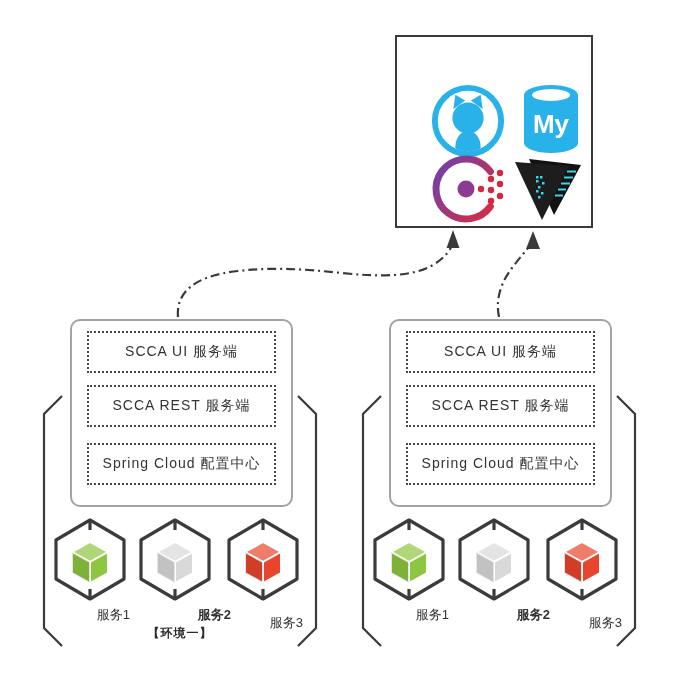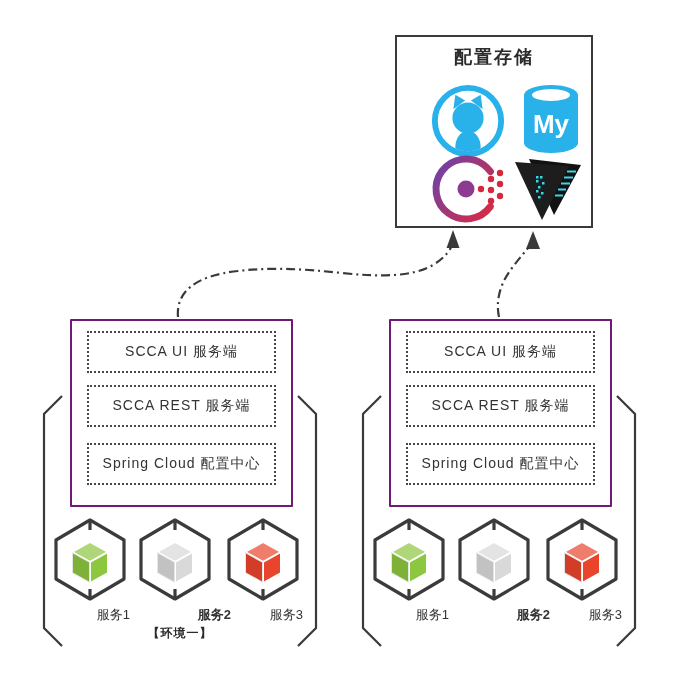--- a/index.html
+++ b/index.html
@@ -19,47 +19,46 @@
   .icon-consul{left:33px;top:112px;width:80px;height:80px;}
   .icon-vault{left:112px;top:118px;width:80px;height:70px;}
   
   .connectors{position:absolute;left:0;top:0;width:676px;height:680px;pointer-events:none;}
   
   .env{position:absolute;top:319px;width:274px;height:350px;}
   .env-one{left:43px;}
   .env-two{left:362px;}
   .bracket-svg{position:absolute;left:0;top:0;width:274px;height:350px;overflow:visible;}
   .env-box{position:absolute;left:27px;top:0;width:223px;height:188px;box-sizing:border-box;
-    border:2px solid #701a75;border-radius:1px;background:#fff;}
+    border:2px solid #a3a3a3;border-radius:10px;background:#fff;}
   .layer{position:absolute;left:15px;right:15px;height:42px;box-sizing:border-box;
     border:2px dotted #474747;display:flex;align-items:center;justify-content:center;
     font-size:14px;letter-spacing:1px;color:#333;background:#fff;}
   .layer-0{top:10px;} .layer-1{top:64px;} .layer-2{top:122px;}
   .cube{position:absolute;top:198px;width:80px;height:84px;}
   .cube-0{left:7px;} .cube-1{left:92px;} .cube-2{left:180px;}
   .svc-label{position:absolute;top:287px;width:80px;text-align:right;
     font-size:13px;color:#333;}
-  .svc-0{left:7px;} .svc-1{left:108px;font-weight:bold;} .svc-2{left:180px;}
+  .svc-0{left:7px;} .svc-1{left:108px;font-weight:bold;} .svc-2{left:180px;margin-top:8px;}
   .env-label{position:absolute;top:306px;left:0;right:0;text-align:center;
     font-size:12px;font-weight:bold;letter-spacing:1px;color:#2b2b2b;}
 </style>
 </head>
 <body>
 
 <div class="canvas">
 
   <svg class="connectors" viewBox="0 0 676 680">
     <path d="M178,317 C176,294 192,276 238,271 C272,267 304,269 342,273 C380,277 412,277 433,265 C446,257 451,249 453,243" fill="none" stroke="#3a3a3a" stroke-width="2.2" stroke-dasharray="9 4 2 4"></path>
     <polygon points="446.5,248 459.5,248 453,230" fill="#3a3a3a"></polygon>
     <path d="M499,317 C495,298 502,281 512,268 C520,257 527,250 531,244" fill="none" stroke="#3a3a3a" stroke-width="2.2" stroke-dasharray="9 4 2 4"></path>
     <polygon points="526,249 540,249 533,231" fill="#3a3a3a"></polygon>
   </svg>
 
   <div class="config-box">
-    <div class="config-title">配置存储</div>
 
     <svg class="store-icon icon-github" viewBox="0 0 80 80">
       <defs>
           <clipPath id="ghclip">
             <circle cx="40" cy="40" r="31"></circle>
           </clipPath>
         </defs>
       <circle cx="40" cy="40" r="34" fill="none" stroke-width="6" stroke="#29b1ea"></circle>
       <g clip-path="url(#ghclip)">
         <circle cx="40" cy="37" r="16" fill="#29b1ea"></circle>

